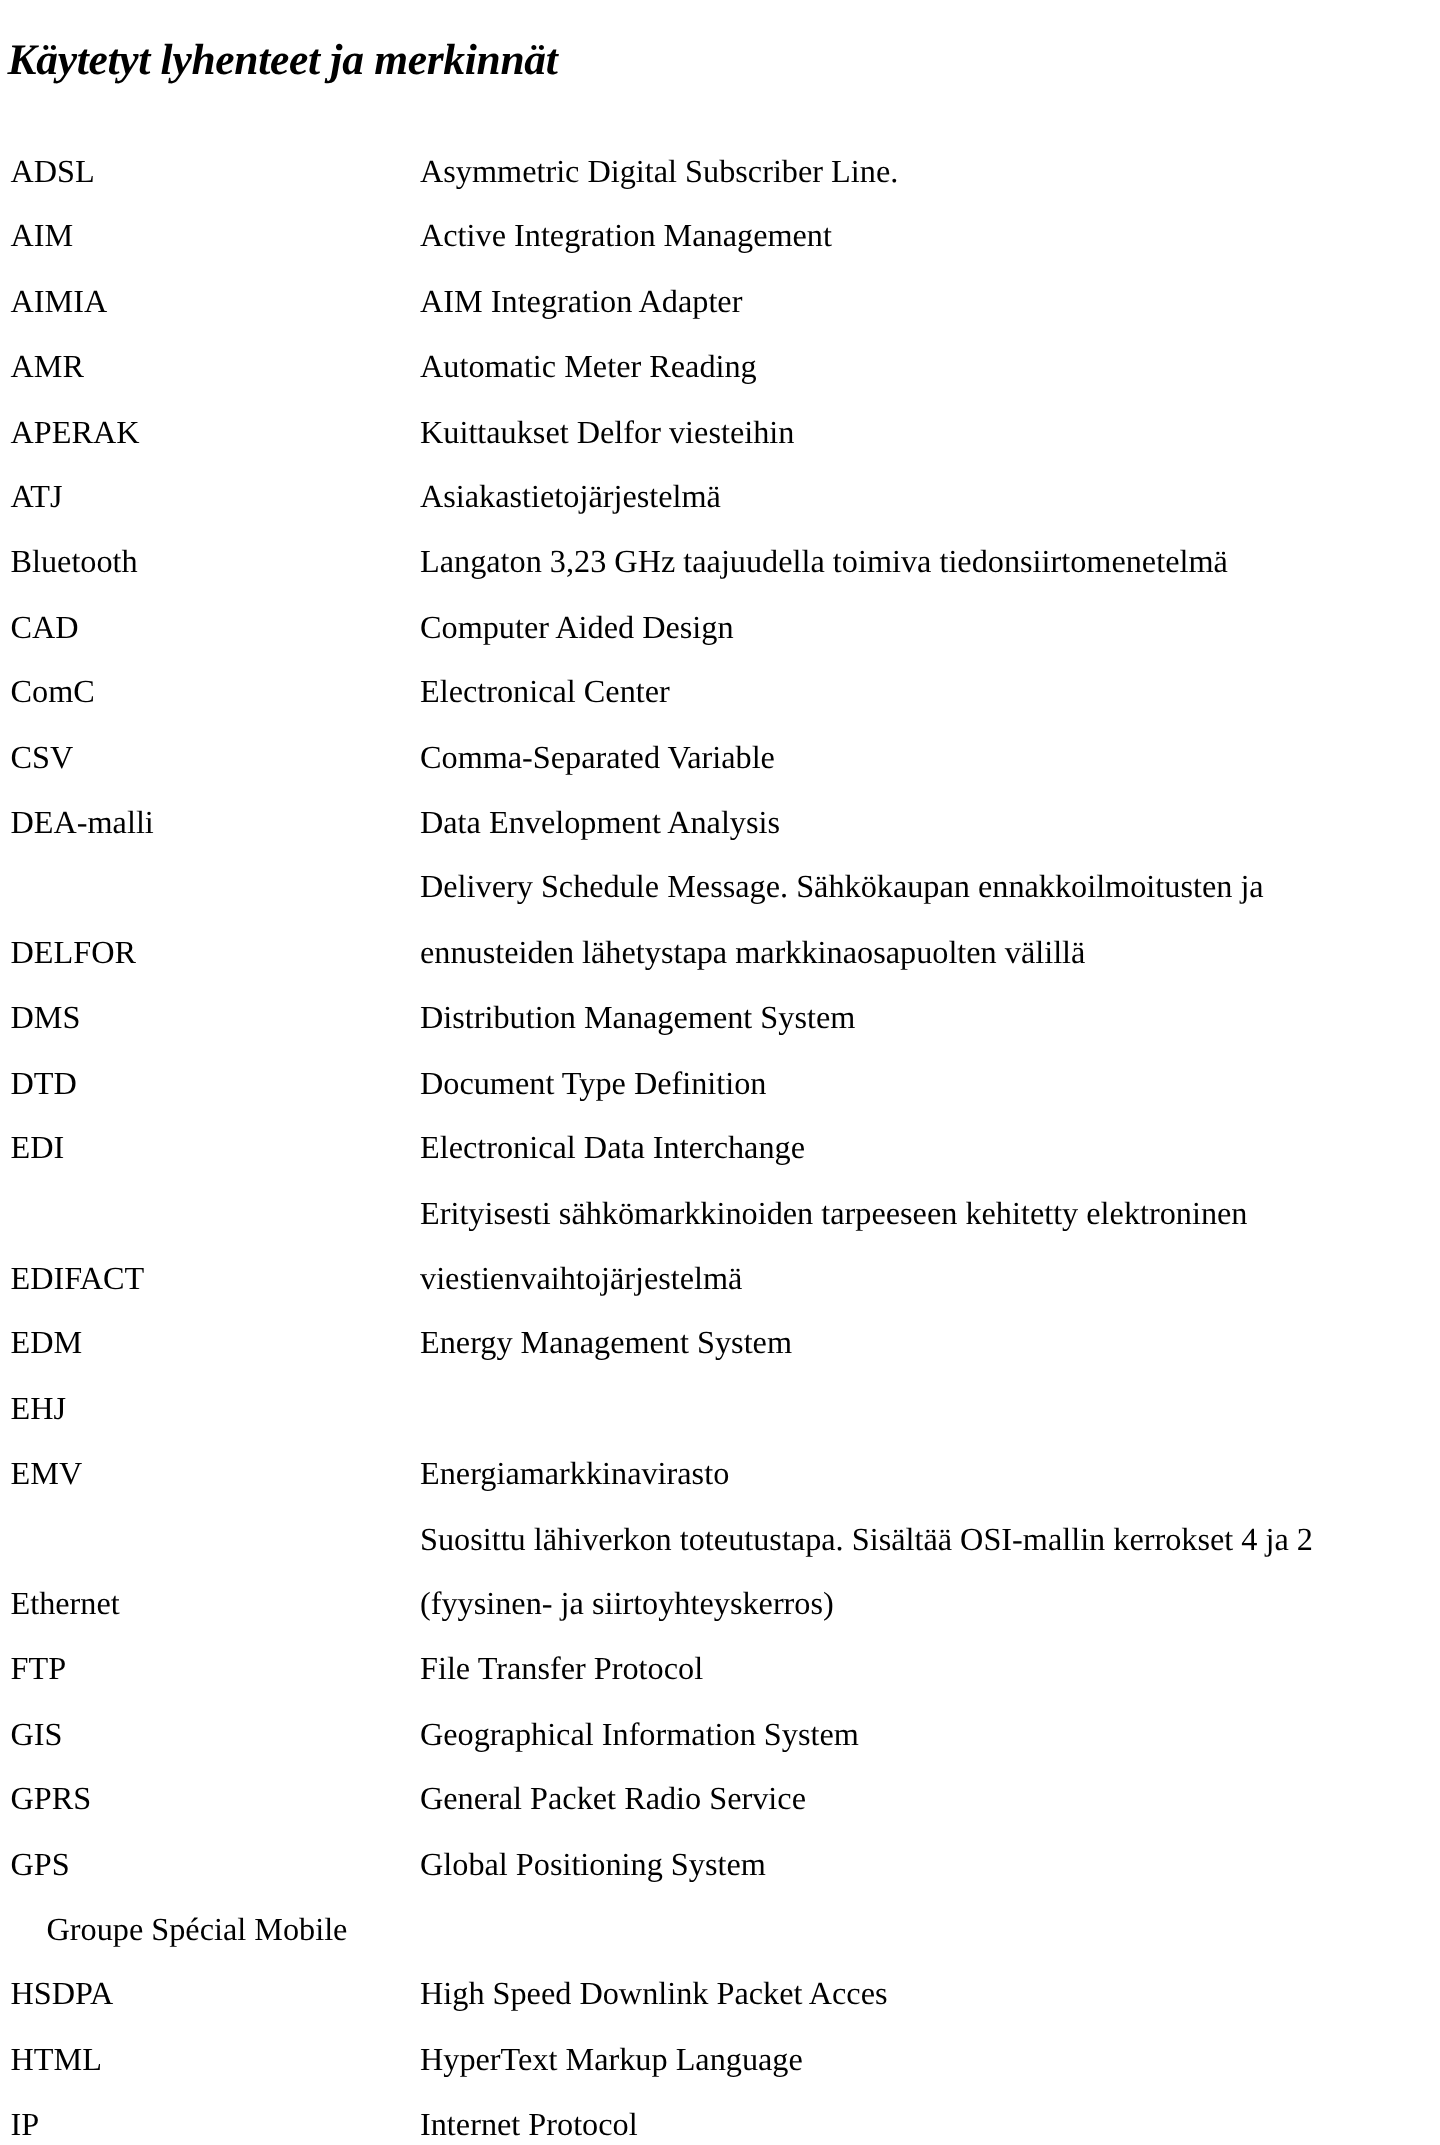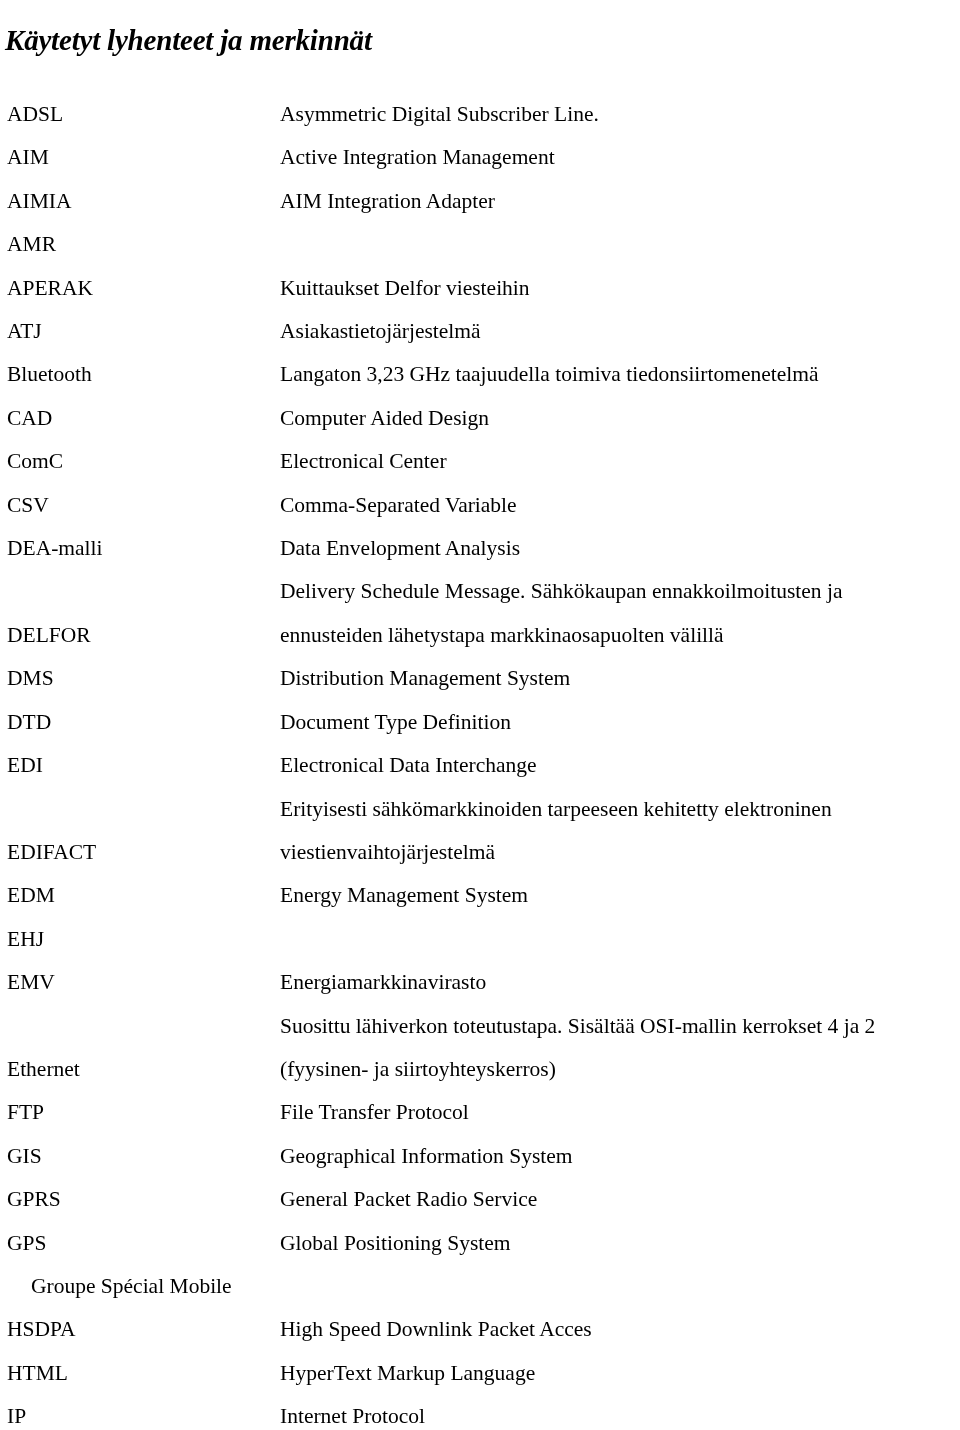--- a/index.html
+++ b/index.html
@@ -88,20 +88,23 @@
         </div>
       </div>
       <div class="entry">
         <div class="term">AIMIA</div>
         <div class="definition">
           <span class="line">AIM Integration Adapter</span>
         </div>
       </div>
       <div class="entry">
         <div class="term">AMR</div>
+        <div class="definition">
+          <span class="line">Automatic Meter Reading</span>
+        </div>
       </div>
       <div class="entry">
         <div class="term">APERAK</div>
         <div class="definition">
           <span class="line">Kuittaukset Delfor viesteihin</span>
         </div>
       </div>
       <div class="entry">
         <div class="term">ATJ</div>
         <div class="definition">

